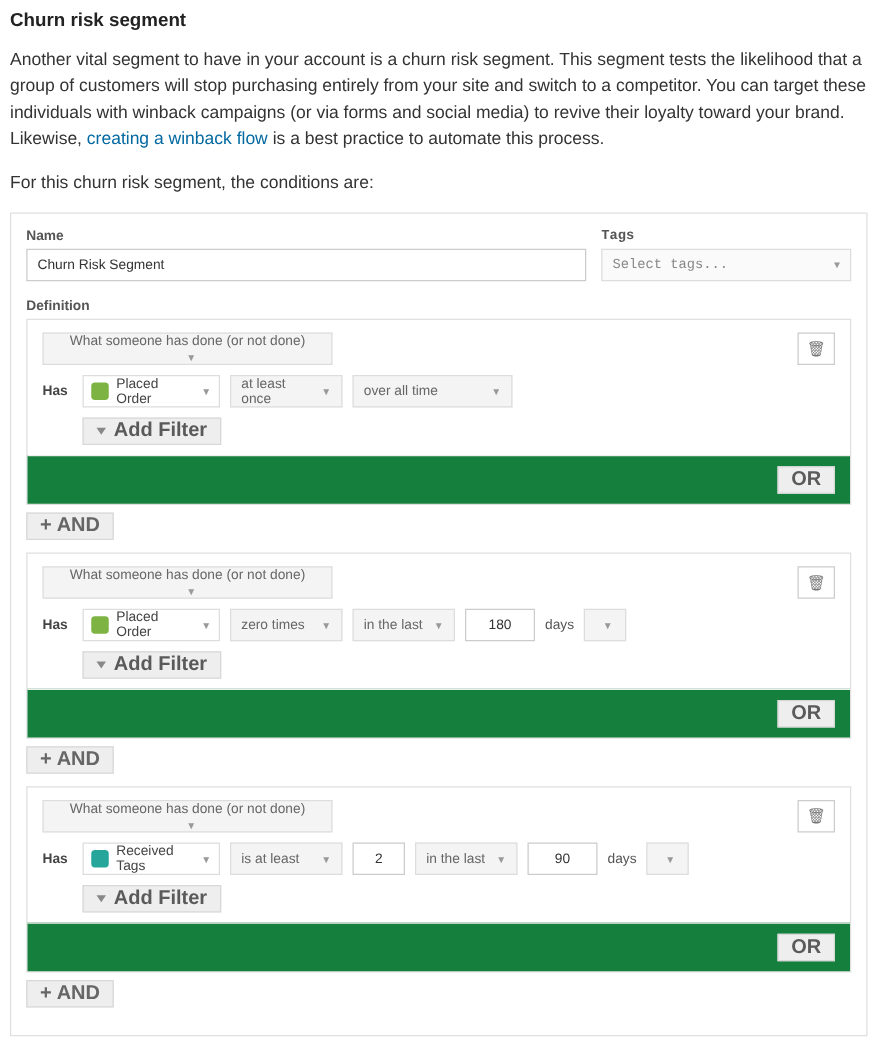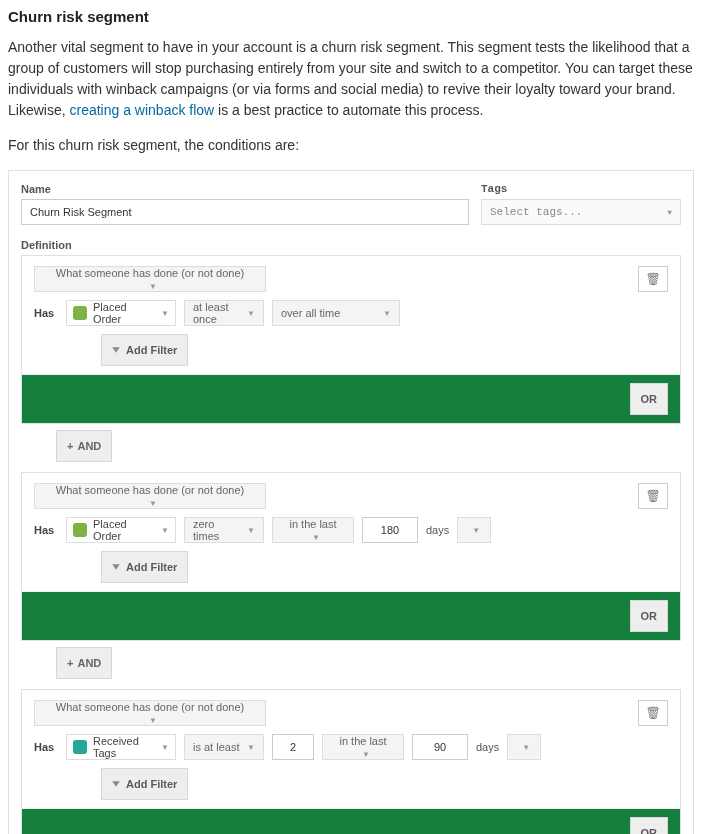--- a/index.html
+++ b/index.html
@@ -10,36 +10,36 @@
   .panel { border: 1px solid #e0e0e0; padding: 12px; margin-top: 10px; }
   .row-top { display: flex; gap: 12px; margin-bottom: 14px; }
   .col-name { flex: 1; }
   .col-tags { width: 200px; font-family: Liberation Mono, monospace; }
   .lbl { font-size: 11px; font-weight: 700; color: #555; margin-bottom: 4px; display: block; }
   .text-input { width: 100%; height: 26px; border: 1px solid #ccc; padding: 0 8px; font-size: 11px; color: #333; background: #fff; }
   .text-input.small { width: 56px; text-align: center; }
   .select-like { height: 26px; border: 1px solid #ddd; background: #f4f4f4; font-size: 11px; color: #666; padding: 0 8px; display: flex; align-items: center; justify-content: space-between; cursor: pointer; }
   .select-like .caret { font-size: 8px; color: #999; margin-left: 6px; }
   .select-like.wide { width: 232px; flex-direction: column; }
-  .select-like.med { width: 80px; }
-  .select-like.med2 { width: 82px; flex-direction: column; }
+  .select-like.med { width: 90px; }
+  .select-like.med2 { width: 82px; }
   .select-like.narrow { width: 34px; }
   .select-like.light { background: #fafafa; color:#888; }
   .cond-group { border: 1px solid #e0e0e0; margin-bottom: 6px; }
   .cond-inner { padding: 10px 12px 0 12px; }
   .cond-row { display: flex; align-items: center; gap: 8px; margin-bottom: 8px; flex-wrap: wrap; }
   .has-lbl { font-size: 11px; font-weight: 700; color: #444; width: 24px; }
   .evt-select { display: flex; align-items: center; gap: 6px; width: 110px; height: 26px; border: 1px solid #ddd; background: #fff; font-size: 11px; color: #444; padding: 0 6px; justify-content: space-between; }
   .evt-select .ico-sq { width: 14px; height: 14px; border-radius: 3px; display: inline-block; }
   .ico-green { background: #7cb342; }
   .ico-teal { background: #26a69a; border-radius: 50%; }
   .evt-select .evt-txt { flex:1; }
   .evt-select .caret { font-size: 8px; color: #999; }
   .unit { font-size: 11px; color: #555; }
-  .btn { height: 32px; border: 1px solid #d8d8d8; background: #eeeeee; color: #5a5a5a; font-size: 11px; font-weight: 700; padding: 0 10px; display: inline-flex; align-items: center; gap: 4px; cursor: pointer; margin-left: 35px; }
+  .btn { height: 22px; border: 1px solid #d8d8d8; background: #eeeeee; color: #5a5a5a; font-size: 16px; font-weight: 700; padding: 0 10px; display: inline-flex; align-items: center; gap: 4px; cursor: pointer; }
   .btn.addfilter::before { content: ""; display: inline-block; width: 0; height: 0; border-left: 4px solid transparent; border-right: 4px solid transparent; border-top: 6px solid #888; margin-right: 2px; transform: scale(0.95); }
   .btn.and { font-weight: 700; color: #666; }
   .trash-btn { width: 30px; height: 26px; border: 1px solid #ccc; background: #fff; display: flex; align-items: center; justify-content: center; cursor: pointer; font-size: 12px; color: #777; }
   .bottom-bar { display: flex; align-items: center; justify-content: space-between; padding: 8px 12px; background: #15803d; border-top: 1px solid #f0f0f0; }
   .top-right { position: absolute; right: 12px; top: 10px; }
   .cond-group { position: relative; }
   .and-row { margin: 6px 0 10px 0; }
 </style>
 </head>
 <body>

